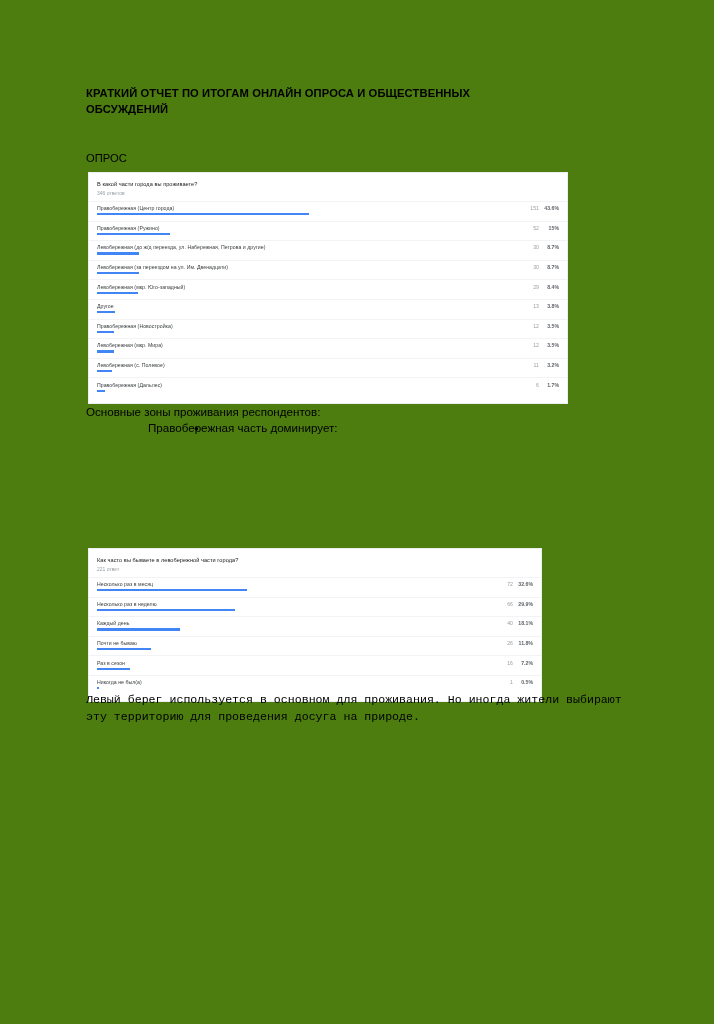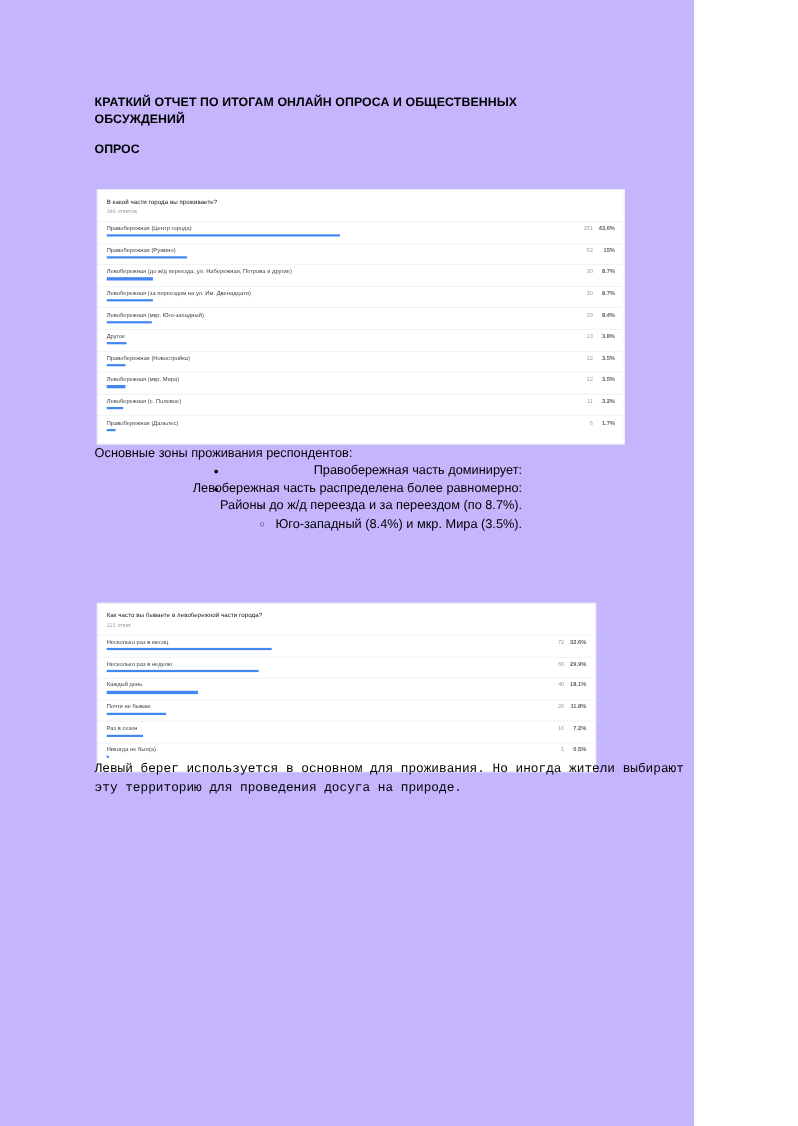--- a/index.html
+++ b/index.html
@@ -11,45 +11,45 @@
     width: 725px;
     height: 1024px;
     font-family: "Liberation Sans", sans-serif;
     color: #000000;
     position: relative;
     overflow: hidden;
   }
   .page {
     position: absolute;
     left: 0; top: 0;
-    width: 631px;
+    width: 714px;
     height: 1024px;
-    background: #c4b5fd;
+    background: #4d7c0f;
   }
   .content {
     position: absolute;
     left: 86px;
     top: 86px;
     width: 553px;
   }
 
   
   .doc-title {
     font-size: 11.2px;
     font-weight: bold;
     line-height: 15.5px;
     letter-spacing: 0.1px;
     margin: 0 0 0 0;
     width: 460px;
   }
   .section-title {
     font-size: 11.2px;
-    font-weight: bold;
+    font-weight: normal;
     line-height: 15.5px;
-    margin: 12px 0 0 0;
+    margin: 34px 0 0 0;
   }
 
   
   .para {
     font-size: 11.6px;
     line-height: 16.2px;
     margin: 0;
   }
   .para-final {
     font-size: 11.6px;
@@ -62,21 +62,20 @@
   ul.lvl1 {
     list-style: none;
     margin: 0;
     padding: 0;
   }
   ul.lvl1 > li {
     font-size: 11.6px;
     line-height: 16.2px;
     position: relative;
     padding-left: 62px;
-    text-align: right;
   }
   ul.lvl1 > li > .b-txt::before {
     content: "\25CF";
     position: absolute;
     left: 46px;
     font-size: 8px;
     top: 0.5px;
   }
   ul.lvl2 {
     list-style: none;
@@ -257,31 +256,20 @@
       </div>
   </div>
 
   <p class="para" id="intro-para">Основные зоны проживания респондентов:</p>
 
   <div id="bullets">
     <ul class="lvl1">
         <li>
           <span class="b-txt">Правобережная часть доминирует:</span>
         </li>
-        <li>
-          <span class="b-txt">Левобережная часть распределена более равномерно:</span>
-          <ul class="lvl2">
-            <li>
-              <span class="b-txt">Районы до ж/д переезда и за переездом (по 8.7%).</span>
-            </li>
-            <li>
-              <span class="b-txt">Юго-западный (8.4%) и мкр. Мира (3.5%).</span>
-            </li>
-          </ul>
-        </li>
       </ul>
   </div>
 
   <div class="chart" id="chart-2">
     <div class="chart-head">
       <p class="chart-question">Как часто вы бываете в левобережной части города?</p>
       <p class="chart-responses">221 ответ</p>
     </div>
     <div class="rows">
         <div class="row">

